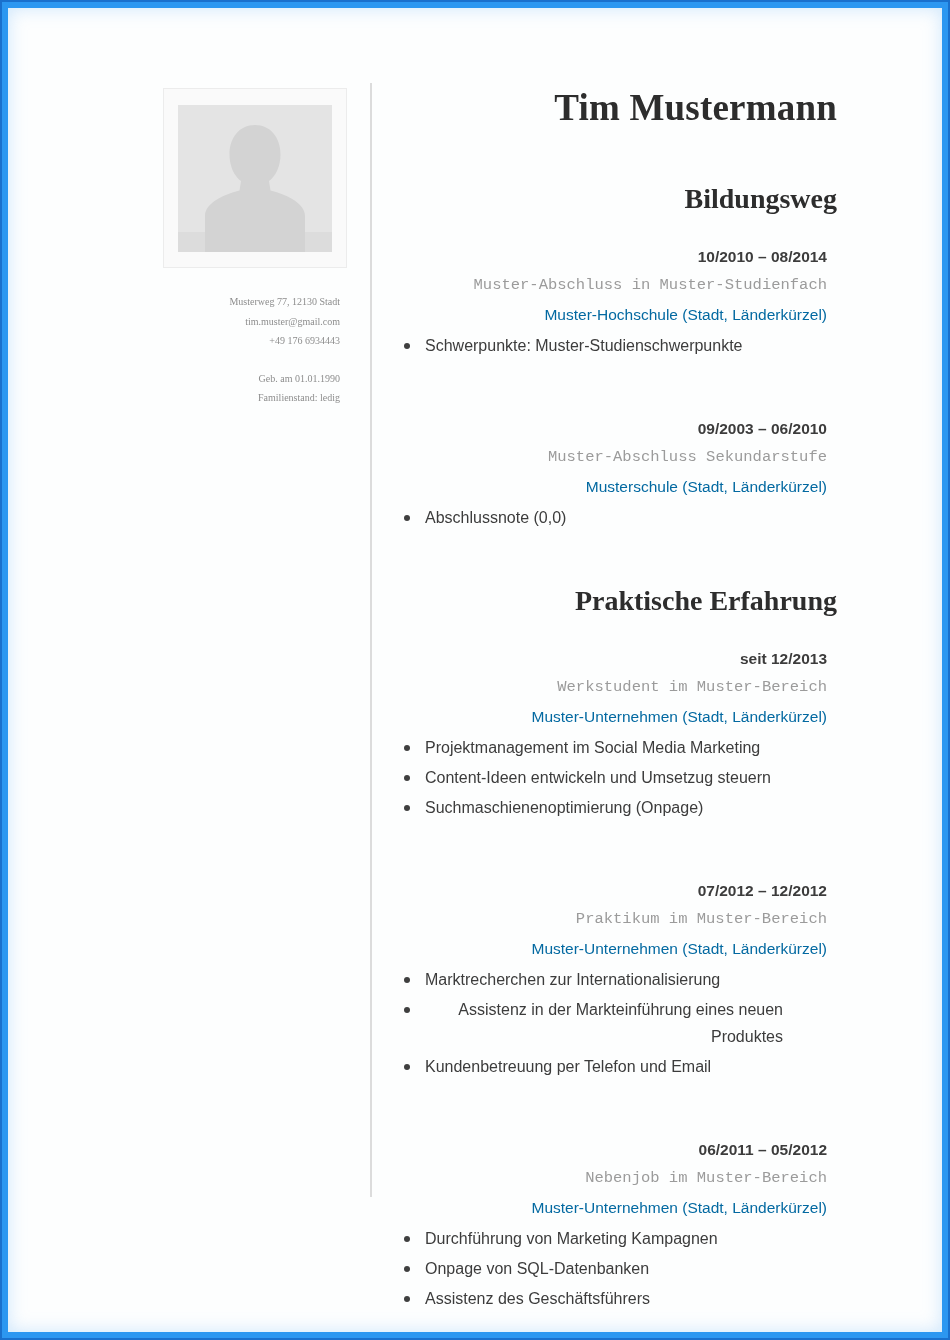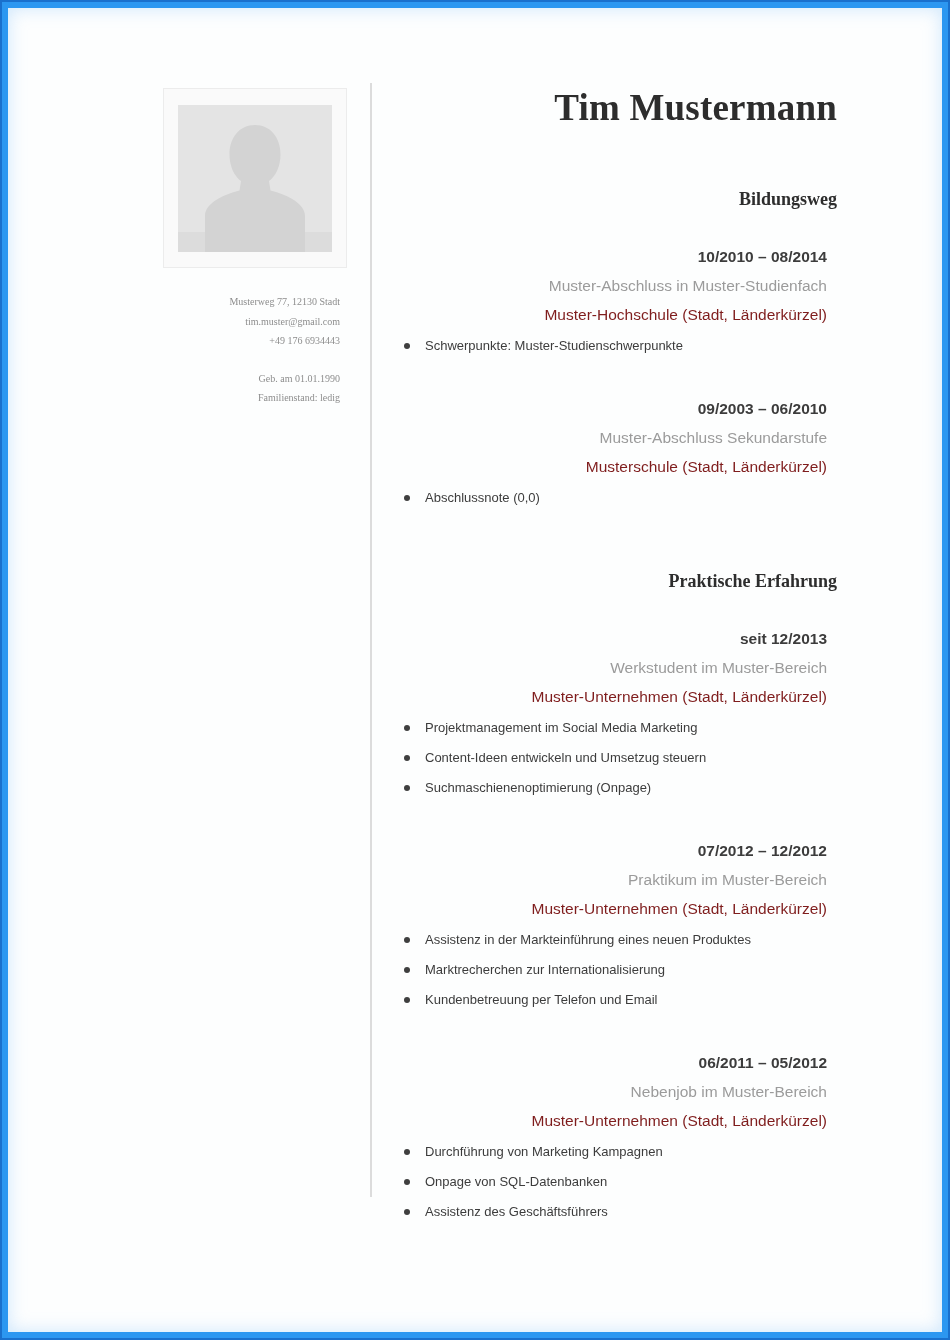--- a/index.html
+++ b/index.html
@@ -60,35 +60,35 @@
   h1.cv-name {
     margin: 0;
     font-family: "Liberation Serif", serif;
     font-size: 37px; line-height: 44px;
     font-weight: 700; letter-spacing: 0.2px;
     color: #2d2d2d;
   }
   h2.section-title {
     margin: 52px 0 0 0;
     font-family: "Liberation Serif", serif;
-    font-size: 18px; line-height: 34px;
+    font-size: 28px; line-height: 34px;
     font-weight: 700;
     color: #2d2d2d;
   }
   .entry { margin-top: 26px; width: 430px; }
-  .entry + .entry { margin-top: 34px; }
+  .entry + .entry { margin-top: 54px; }
   .entry p { margin: 0; font-size: 15.5px; line-height: 29px; }
   .entry .period { font-weight: 700; color: #3c3c3c; }
-  .entry .subtitle { color: #9b9b9b; }
-  .entry .organization { color: #7f1d1d; }
+  .entry .subtitle { color: #9b9b9b; font-family: Liberation Mono, monospace; }
+  .entry .organization { color: #0369a1; }
 
   ul.bullets { list-style: none; margin: 1px 0 0 0; padding: 0; }
   ul.bullets li {
     display: flex; align-items: flex-start;
-    font-size: 13px; line-height: 27px;
+    font-size: 16px; line-height: 27px;
     padding: 1.5px 0;
     color: #3c3c3c;
   }
   .bullet-dot {
     flex: 0 0 auto;
     width: 6px; height: 6px; border-radius: 50%;
     background: #3f3f3f;
     margin: 11px 15px 0 7px;
   }
   .bullet-text { max-width: 358px; }
@@ -171,25 +171,25 @@
         </ul>
       </div>
 
       <div class="entry">
         <p class="period">07/2012 – 12/2012</p>
         <p class="subtitle">Praktikum im Muster-Bereich</p>
         <p class="organization">Muster-Unternehmen (Stadt, Länderkürzel)</p>
         <ul class="bullets">
           <li>
             <span class="bullet-dot"></span>
+            <span class="bullet-text">Marktrecherchen zur Internationalisierung</span>
+          </li>
+          <li>
+            <span class="bullet-dot"></span>
             <span class="bullet-text">Assistenz in der Markteinführung eines neuen Produktes</span>
-          </li>
-          <li>
-            <span class="bullet-dot"></span>
-            <span class="bullet-text">Marktrecherchen zur Internationalisierung</span>
           </li>
           <li>
             <span class="bullet-dot"></span>
             <span class="bullet-text">Kundenbetreuung per Telefon und Email</span>
           </li>
         </ul>
       </div>
 
       <div class="entry">
         <p class="period">06/2011 – 05/2012</p>

